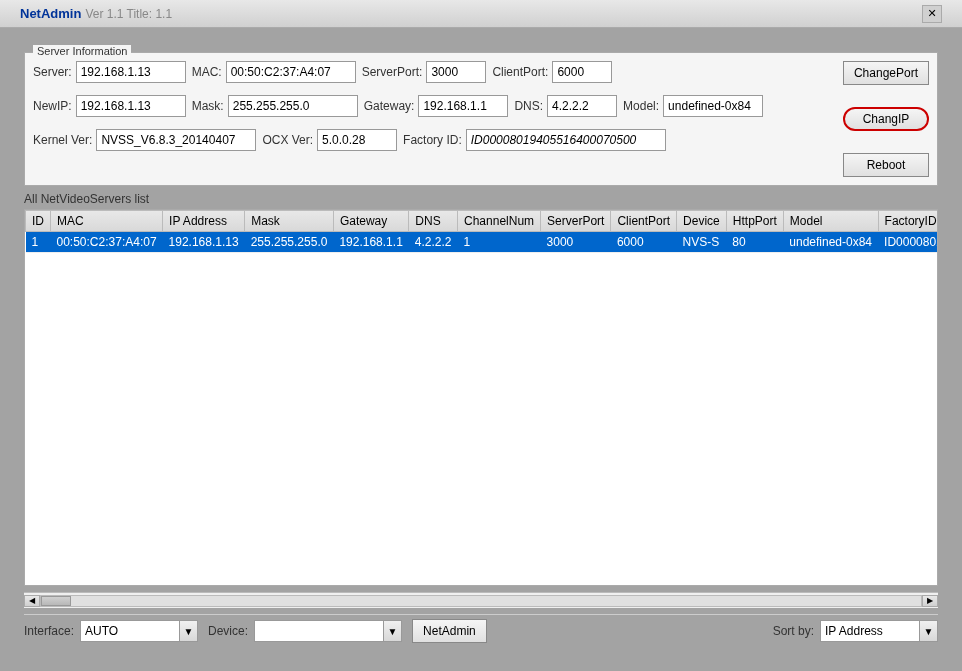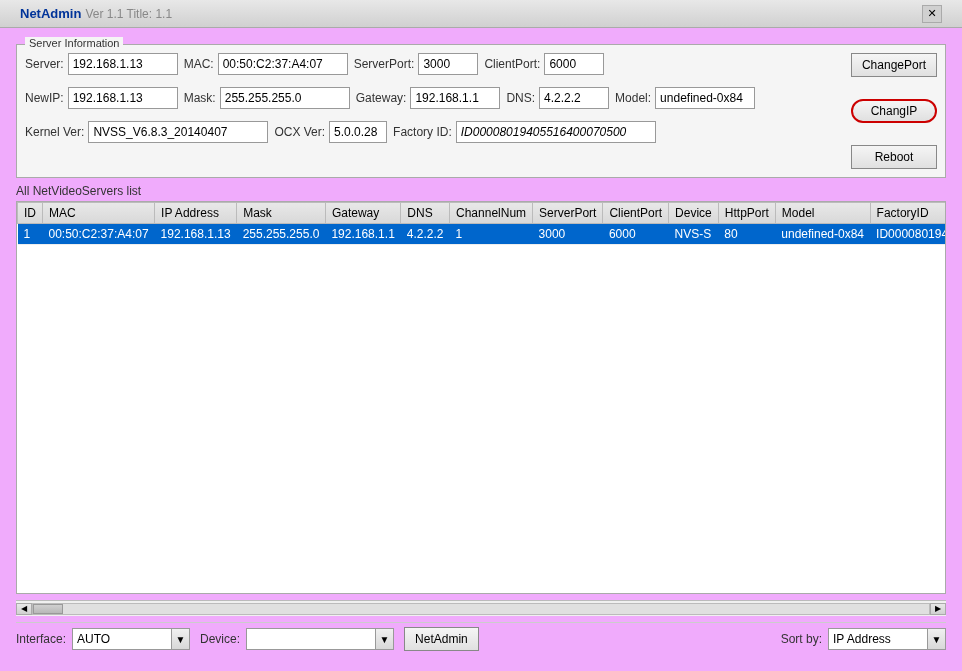--- a/index.html
+++ b/index.html
@@ -39,22 +39,22 @@
       height: 18px;
       background: #d0d0d0;
       border: 1px solid #aaa;
       display: flex;
       align-items: center;
       justify-content: center;
       cursor: pointer;
       font-size: 11px;
     }
     .main-content {
-      padding: 16px;
-      background: #f0abfc;
+      padding: 24px;
+      background: #a3a3a3;
       height: calc(671px - 28px);
       display: flex;
       flex-direction: column;
       gap: 6px;
     }
     .server-info-group {
       border: 1px solid #aaa;
       padding: 8px;
       position: relative;
       background: #f5f5f5;
@@ -292,25 +292,25 @@
           </div>
           <div class="field-group">
             <span class="field-label">Model:</span>
             <input class="field-input" style="width: 100px;" value="undefined-0x84" readonly="">
           </div>
         </div>
 
         <div class="form-row">
           <div class="field-group">
             <span class="field-label">Kernel Ver:</span>
-            <input class="field-input" style="width: 180px;" value="NVSS_V6.8.3_20140407" readonly="">
+            <input class="field-input" style="width: 160px;" value="NVSS_V6.8.3_20140407" readonly="">
           </div>
           <div class="field-group">
             <span class="field-label">OCX Ver:</span>
-            <input class="field-input" style="width: 58px;" value="5.0.0.28" readonly="">
+            <input class="field-input" style="width: 80px;" value="5.0.0.28" readonly="">
           </div>
           <div class="field-group">
             <span class="field-label">Factory ID:</span>
             <input class="field-input" style="width: 200px; font-style: italic;" value="ID00008019405516400070500" readonly="">
           </div>
         </div>
 
       </div>
 
       <div class="button-column">

